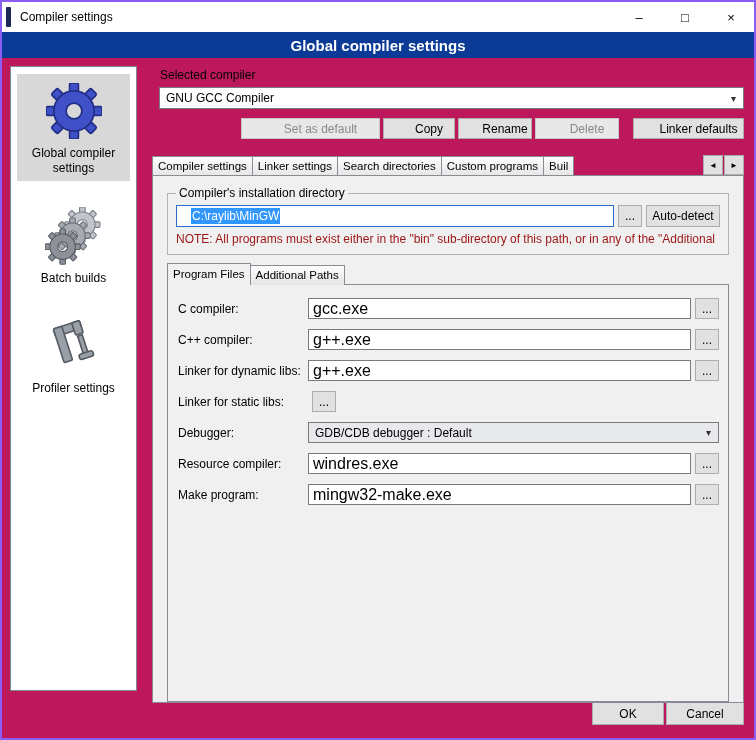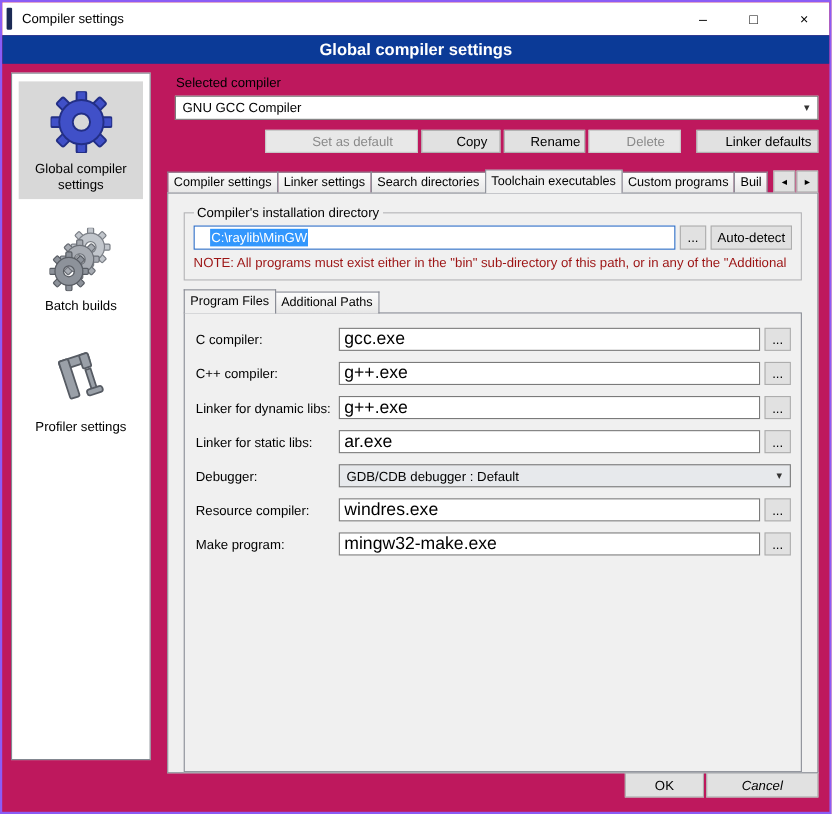--- a/index.html
+++ b/index.html
@@ -81,21 +81,21 @@
   .frow { display:flex; align-items:center; margin-bottom:10px; height:21px; }
   .flabel { flex:0 0 130px; }
   .tb { flex:1; height:21px; border:1px solid #7a7a7a; background:#fff;
         font-family:inherit; font-size:16px; padding:0 4px; color:#000; }
   .frow .btn.browse { margin-left:4px; height:21px; }
   .field-combo { flex:1; height:21px; background:#e7e9ec; border:1px solid #7a7a7a; }
 
   
   .footer { position:absolute; right:10px; bottom:13px; display:flex; gap:2px; }
   .footer .btn { height:23px; }
-  .ok-btn { width:72px; } .cancel-btn { width:102px;font-style:italic; }
+  .ok-btn { width:72px; } .cancel-btn { width:78px; }
 </style>
 </head>
 <body>
 
 <svg width="0" height="0" style="position:absolute" aria-hidden="true">
   <defs>
     <g id="gear">
       <rect x="27" y="0" width="10" height="15" rx="2"></rect>
       <rect x="27" y="49" width="10" height="15" rx="2"></rect>
       <rect x="0" y="27" width="15" height="10" rx="2"></rect>
@@ -175,21 +175,20 @@
       <button class="btn w-copy">Copy</button>
       <button class="btn w-rename">Rename</button>
       <button class="btn disabled w-delete">Delete</button>
       <button class="btn w-reset">Linker defaults</button>
     </div>
 
     <div class="tabstrip">
       <div class="tab">Compiler settings</div>
       <div class="tab">Linker settings</div>
       <div class="tab">Search directories</div>
-      <div class="tab active">Toolchain executables</div>
       <div class="tab">Custom programs</div>
       <div class="tab">Buil</div>
       <div class="tab-scrollers">
         <button class="btn">◄</button>
         <button class="btn">►</button>
       </div>
     </div>
 
     <div class="panel">
 
@@ -225,21 +224,20 @@
         </div>
 
         <div class="frow">
           <div class="flabel">Linker for dynamic libs:</div>
           <input class="tb" type="text" value="g++.exe" style="">
           <button class="btn browse">...</button>
         </div>
 
         <div class="frow">
           <div class="flabel">Linker for static libs:</div>
-          <input class="tb" type="text" value="ar.exe" style="">
           <button class="btn browse">...</button>
         </div>
 
         <div class="frow">
           <div class="flabel">Debugger:</div>
           <div class="combo field-combo">
             <span>GDB/CDB debugger : Default</span>
             <span class="combo-arrow">▾</span>
           </div>
         </div>

